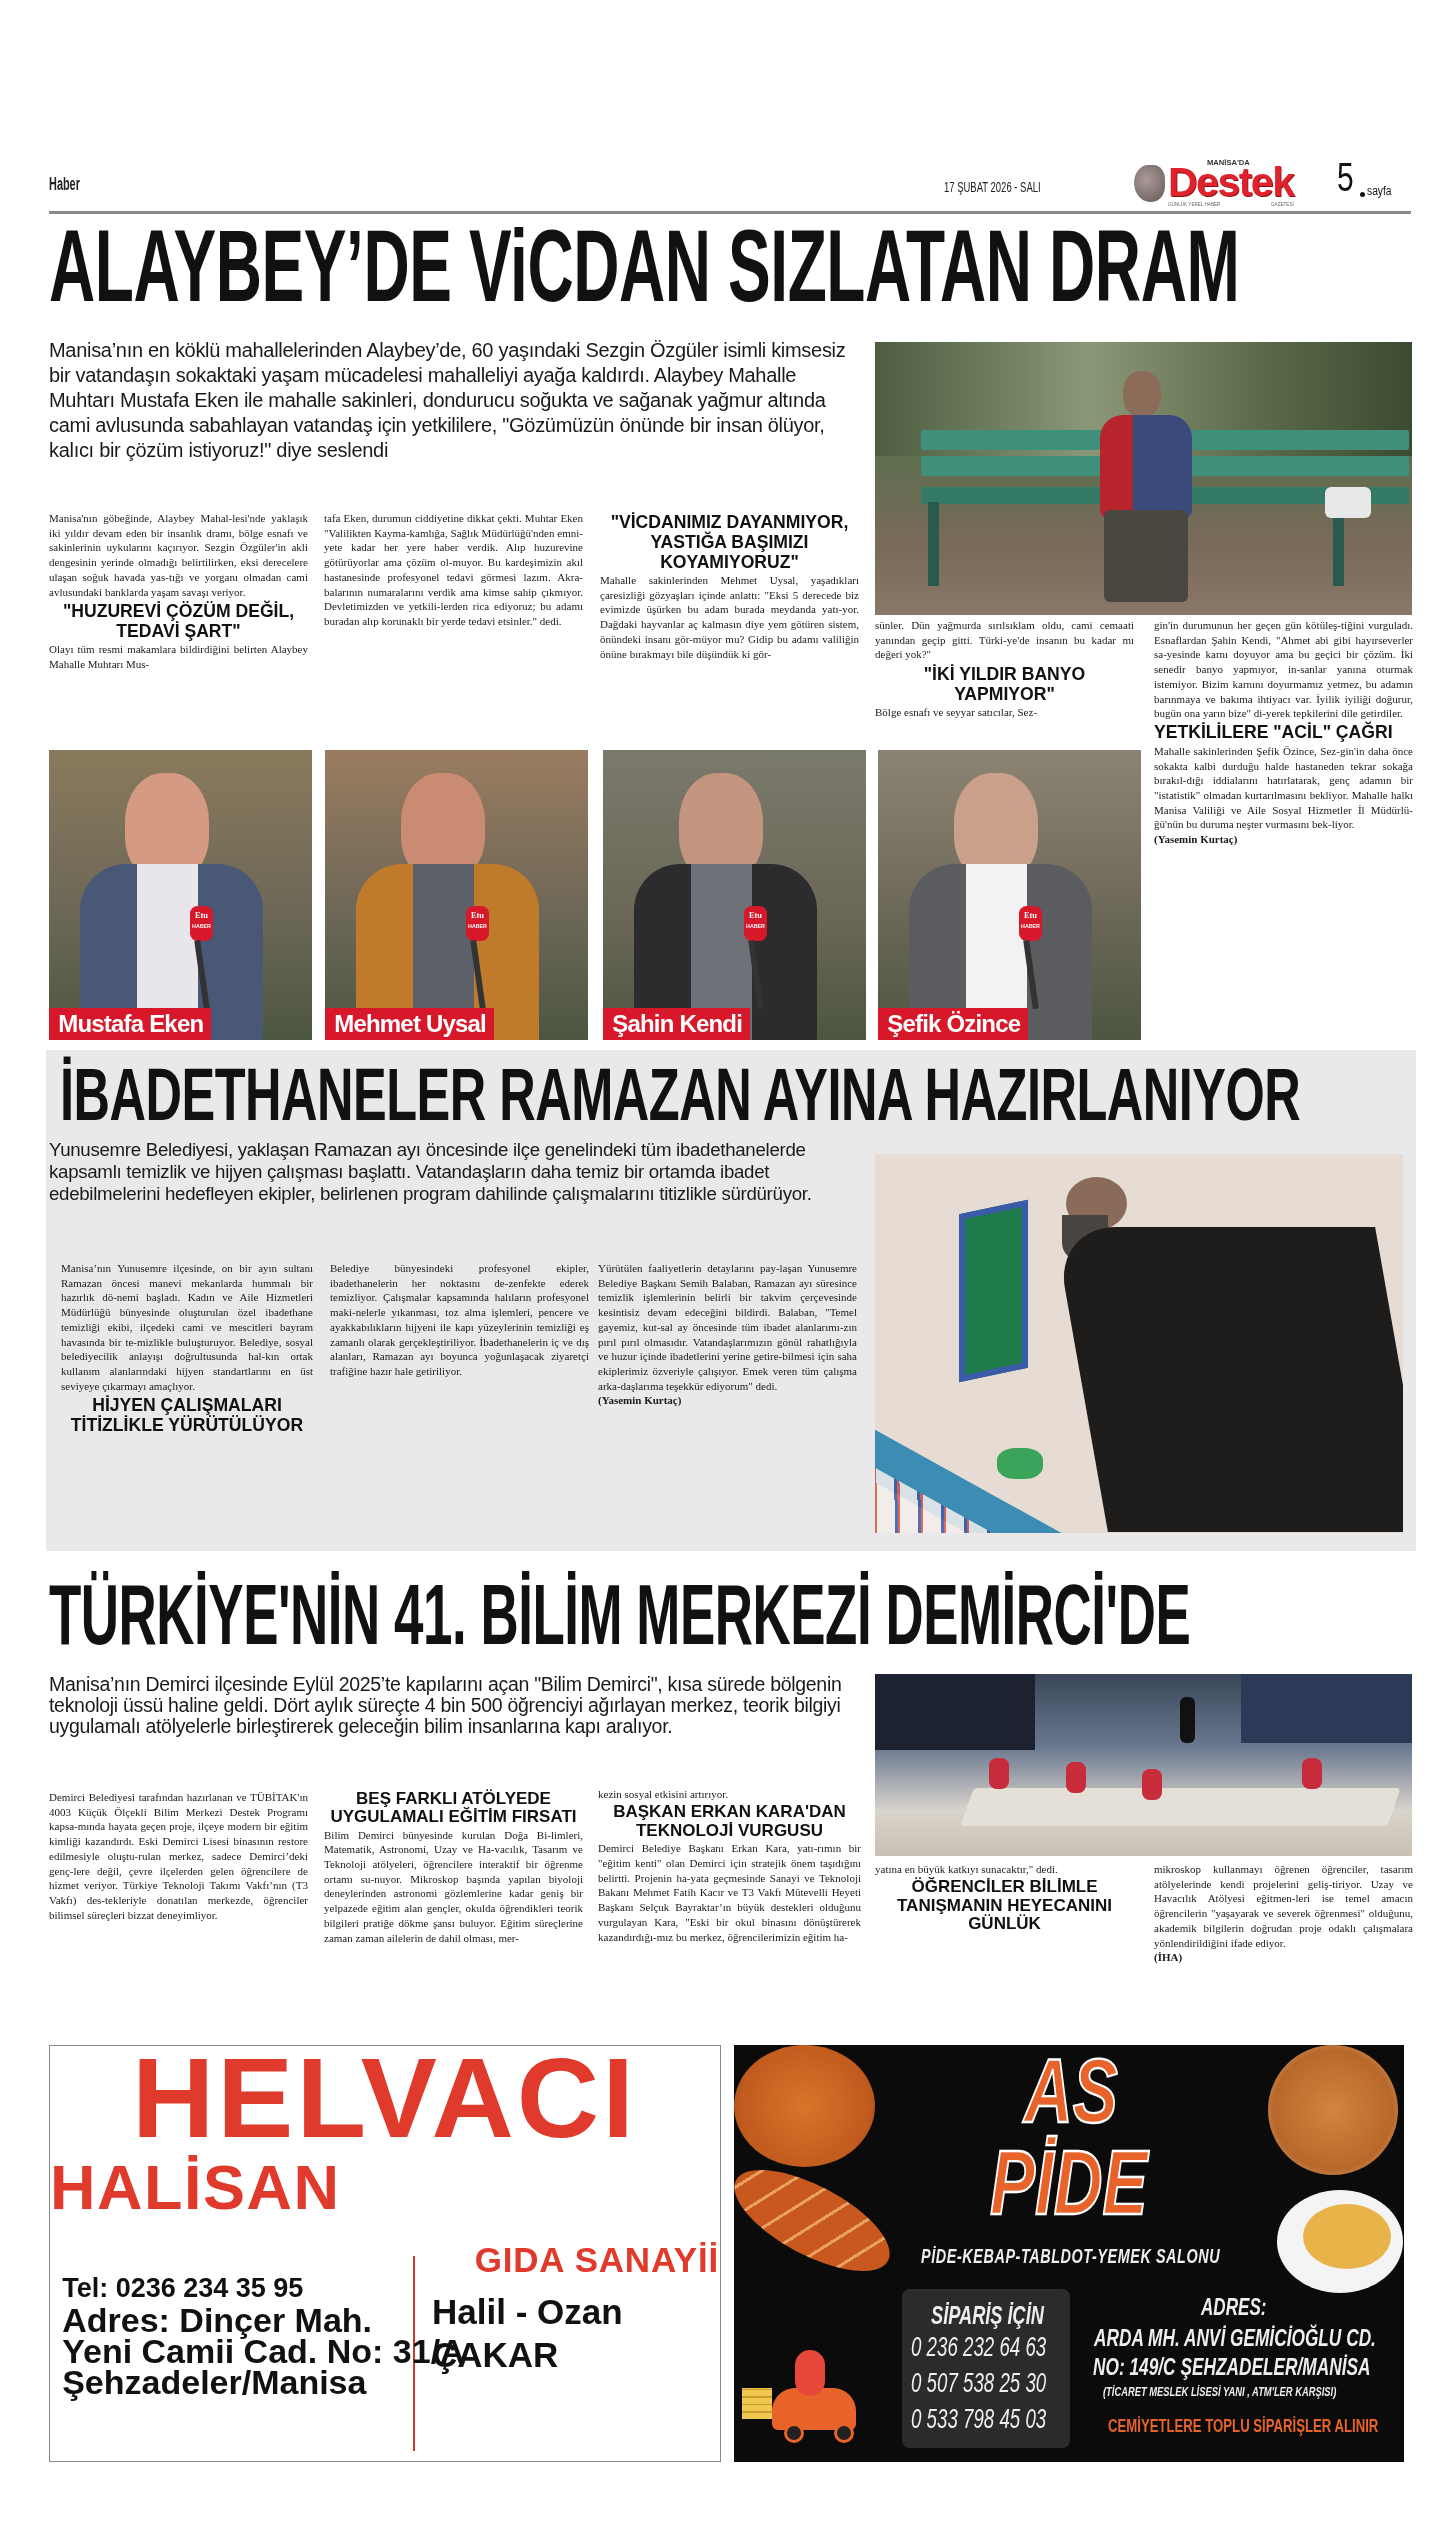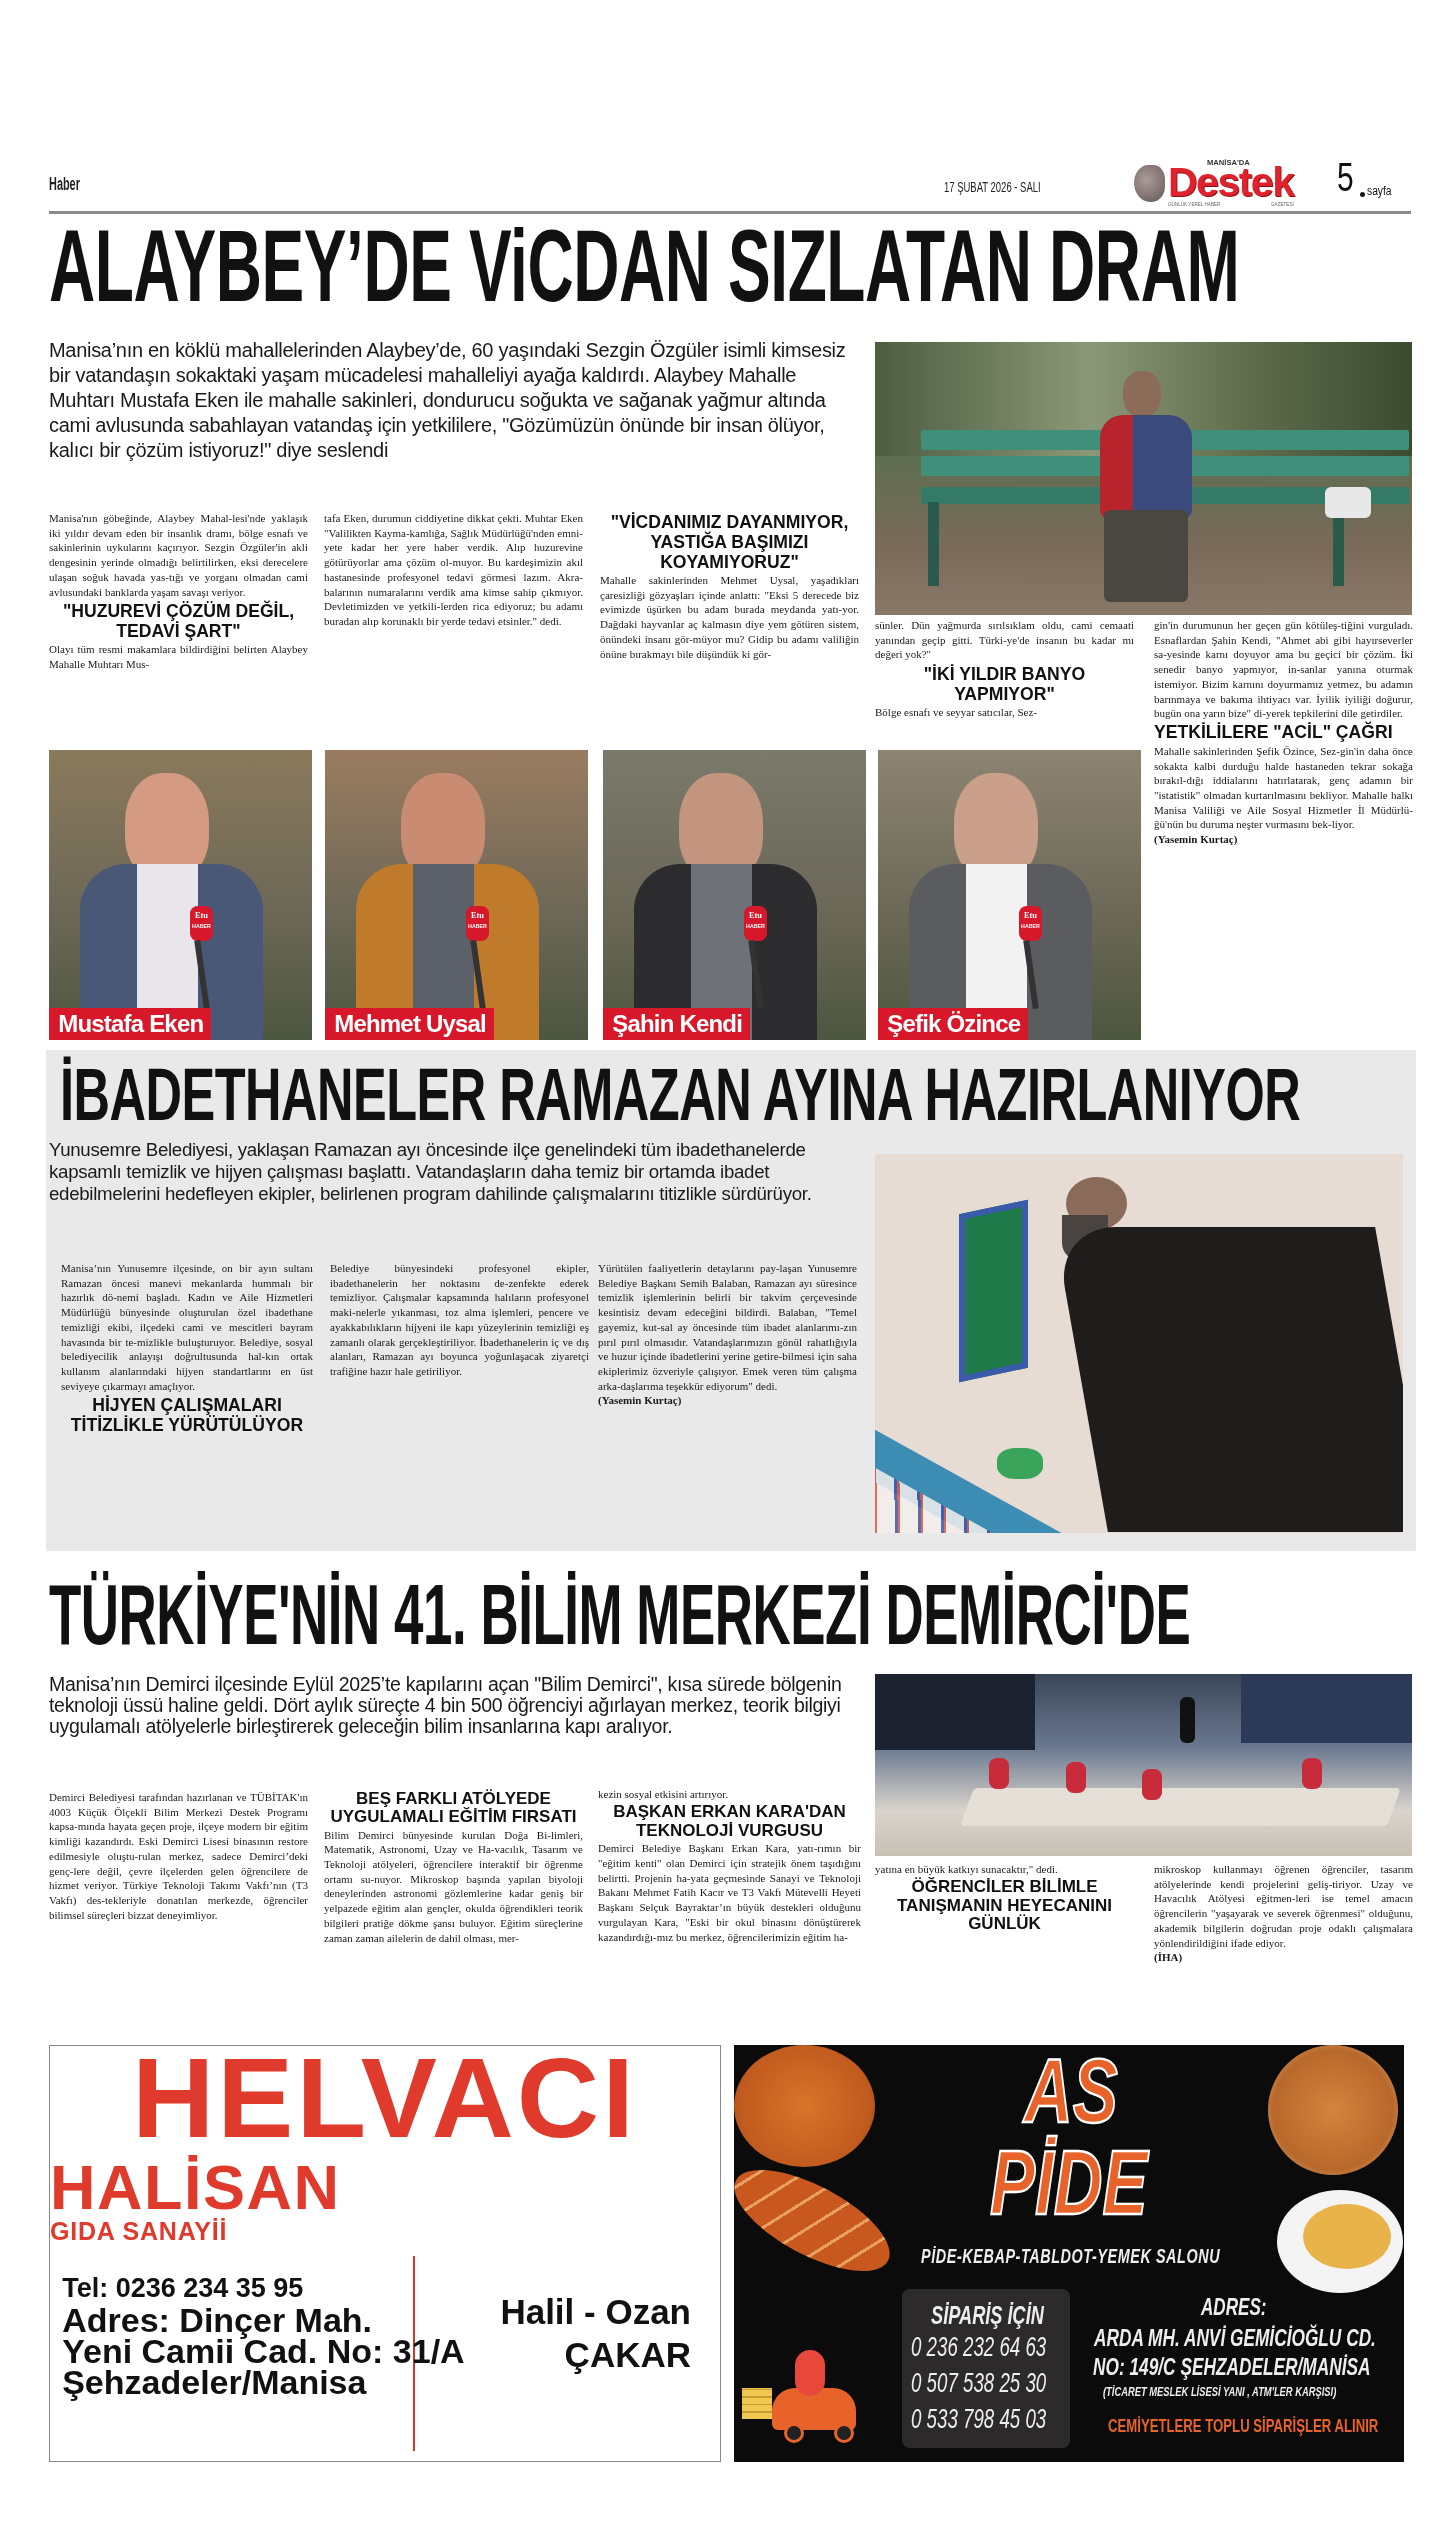--- a/index.html
+++ b/index.html
@@ -163,29 +163,29 @@
   <div class="sub" style="font-size:17px;line-height:18.3px">ÖĞRENCİLER BİLİMLE TANIŞMANIN HEYECANINI GÜNLÜK</div>
 </div>
 <div class="abs body" style="left:1154px;top:1862px;width:259px">
   <p>mikroskop kullanmayı öğrenen öğrenciler, tasarım atölyelerinde kendi projelerini geliş-tiriyor. Uzay ve Havacılık Atölyesi eğitmen-leri ise temel amacın öğrencilerin "yaşayarak ve severek öğrenmesi" olduğunu, akademik bilgilerin doğrudan proje odaklı çalışmalara yönlendirildiğini ifade ediyor.</p>
   <p style="font-weight:bold">(İHA)</p>
 </div>
 
 <div class="abs" style="left:49px;top:2045px;width:672px;height:417px;border:1.5px solid #888;background:#fff">
   <div class="abs sans" style="left:0;width:669px;top:-4.6px;text-align:center;font-size:114px;font-weight:bold;color:#e03a2c;letter-spacing:3.1px;line-height:114px">HELVACI</div>
   <div class="abs sans" style="left:0;width:669px;top:105px;text-align:left;font-size:63px;font-weight:bold;color:#e03a2c;letter-spacing:1.5px">HALİSAN</div>
-  <div class="abs sans" style="left:0;width:669px;top:171px;text-align:left;font-size:25px;font-weight:bold;color:#e03a2c;letter-spacing:0.8px">GIDA SANAYİİ</div>
+  <div class="abs sans" style="left:0;width:669px;top:194px;text-align:right;font-size:35px;font-weight:bold;color:#e03a2c;letter-spacing:0.8px">GIDA SANAYİİ</div>
   <div class="abs" style="left:363px;top:210px;width:2.3px;height:195px;background:#c83a2c"></div>
   <div class="abs sans" style="left:12.2px;top:227px;font-size:27px;font-weight:bold;color:#111">Tel: 0236 234 35 95</div>
   <div class="abs sans" style="left:12.2px;top:259px;font-size:34px;font-weight:bold;color:#111;line-height:31px">
     <div>Adres: Dinçer Mah.</div>
     <div>Yeni Camii Cad. No: 31/A</div>
     <div>Şehzadeler/Manisa</div>
   </div>
-  <div class="abs sans" style="left:382px;top:244px;width:259px;text-align:right;font-size:35px;font-weight:bold;color:#111;line-height:43px">
+  <div class="abs sans" style="left:382px;top:244px;width:259px;text-align:left;font-size:35px;font-weight:bold;color:#111;line-height:43px">
     <div>Halil - Ozan</div>
     <div>ÇAKAR</div>
   </div>
 </div>
 
 <div class="abs" style="left:734px;top:2045px;width:670px;height:417px;background:#0c0b0b;overflow:hidden">
   <div class="abs" style="left:0;top:0;width:141px;height:122px;border-radius:50%;background:radial-gradient(circle,#d8742a 0%,#c05a1e 70%,#8a3c14 100%)"></div>
   <div class="abs" style="left:-7.6px;top:141px;width:172px;height:69px;border-radius:50%;background:repeating-linear-gradient(120deg,#c8581e 0 21.4px,#e8a060 21.4px 24.4px);transform:rotate(28deg)"></div>
   <div class="abs" style="left:534px;top:0;width:130px;height:130px;border-radius:50%;background:radial-gradient(circle,#d4843e 0%,#b8682a 65%,#e8c8a0 100%)"></div>
   <div class="abs" style="left:543px;top:145px;width:126px;height:103px;border-radius:50%;background:#f4f4f4"></div>

